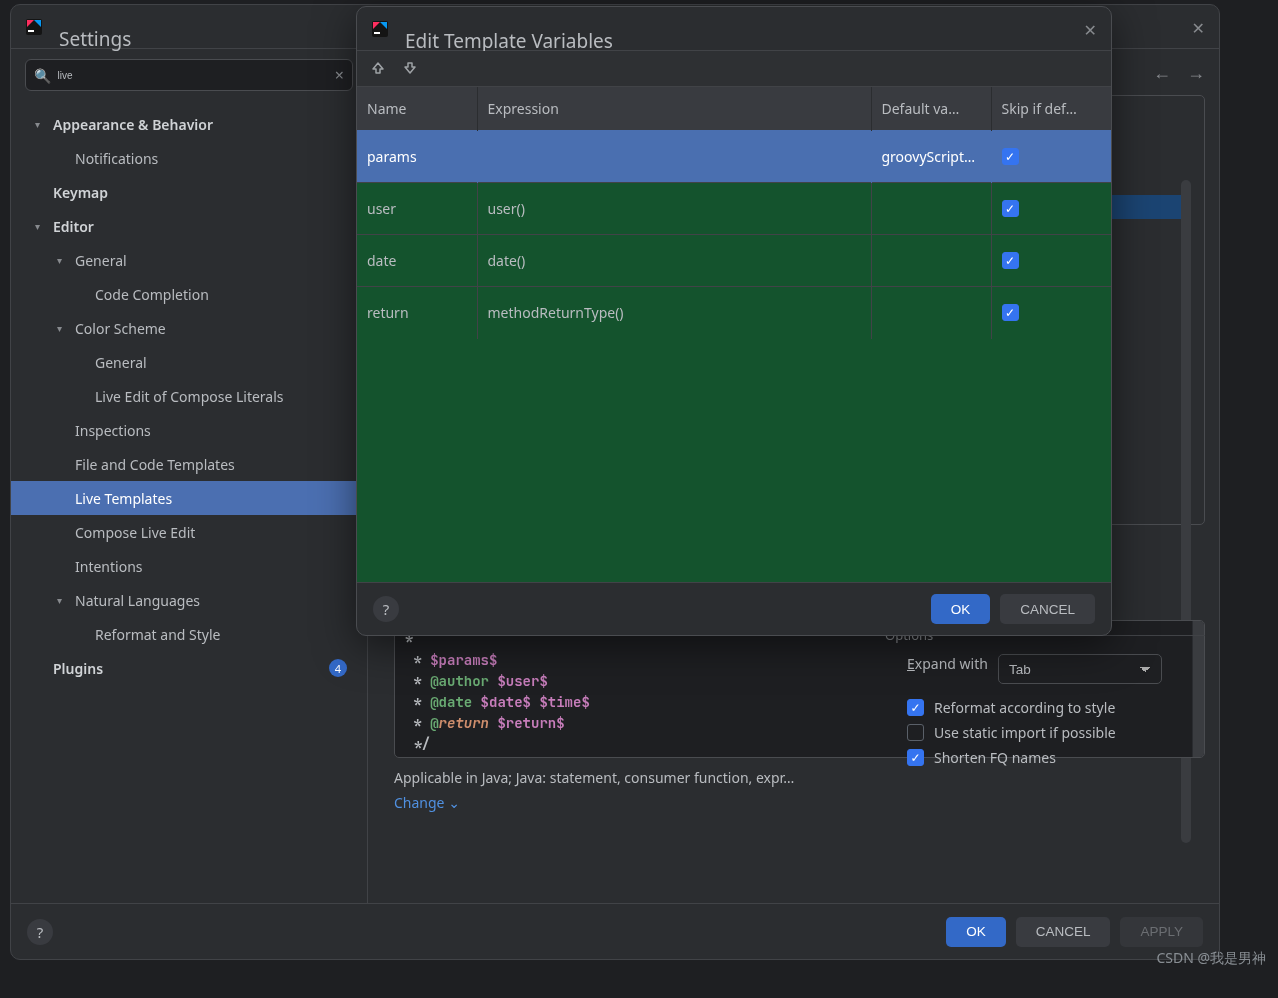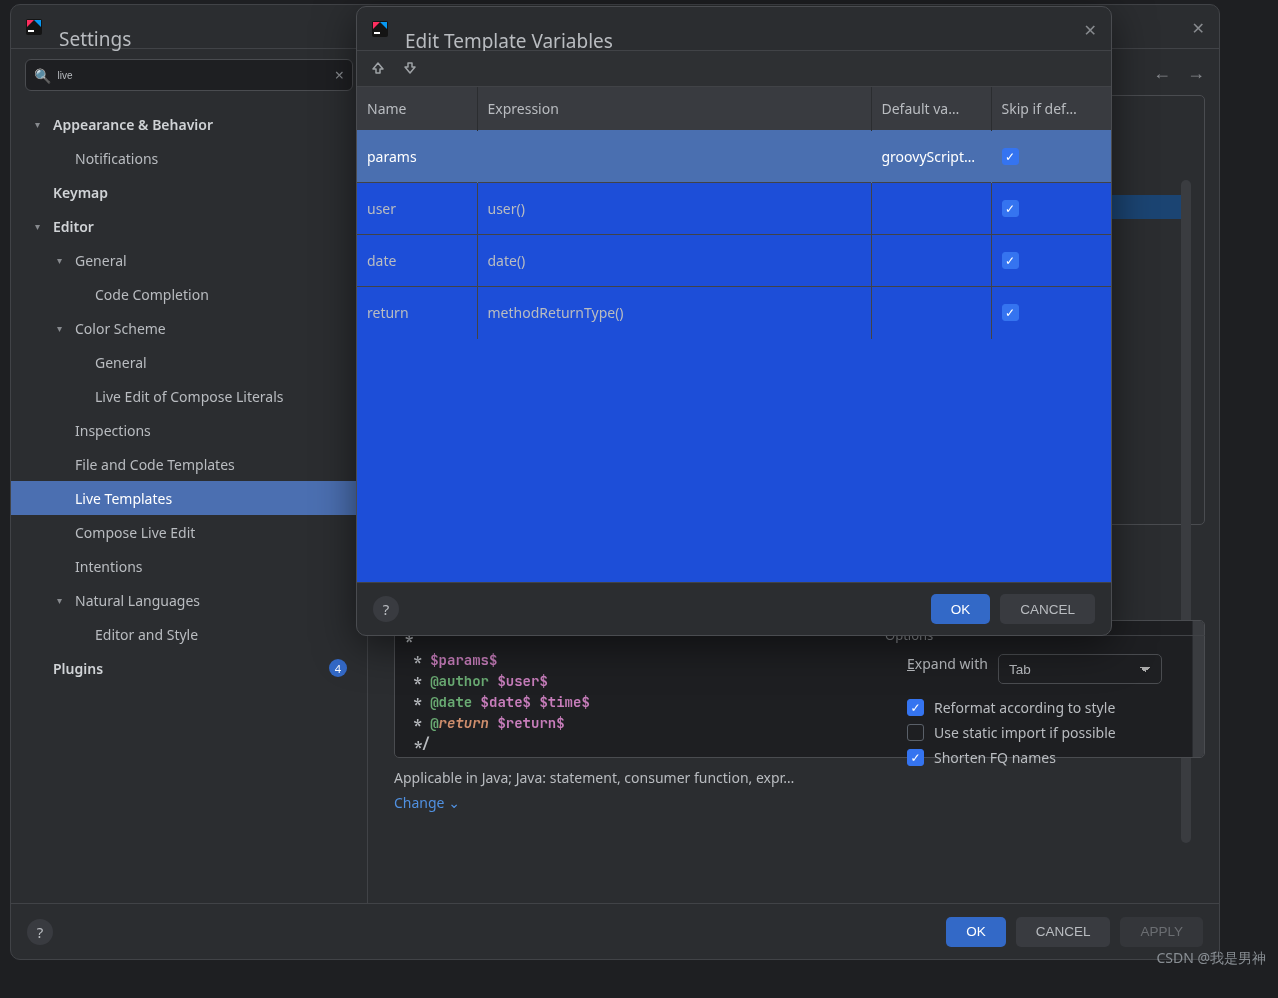--- a/index.html
+++ b/index.html
@@ -172,21 +172,21 @@
   .dialog-titlebar {
     height:44px; display:flex; align-items:center; padding:0 14px;
     border-bottom:1px solid var(--border);
   }
   .dialog-toolbar {
     height:36px; display:flex; align-items:center; padding:0 14px;
     border-bottom:1px solid var(--border);
     background:#2e3033;
   }
   .tool-icon { width:22px; color:var(--text-dim); margin-right:10px; cursor:pointer; font-size:15px;}
-  .dialog-table { flex:1; min-height:0; border-bottom:1px solid var(--border); background:#1d4ed8;}
+  .dialog-table { flex:1; min-height:0; border-bottom:1px solid var(--border); background:#14532d;}
   table.vars { width:100%; border-collapse:collapse; table-layout:fixed;}
   table.vars th {
     background:#393b40; color:var(--text); font-weight:400;
     text-align:left; padding:12px 10px; font-size:14px;
     border-right:1px solid #2b2d30;
   }
   table.vars th:last-child { border-right:none;}
   table.vars td {
     padding:0 10px; height:52px; font-size:14px;
     border-top:1px solid var(--border);
@@ -279,21 +279,21 @@
           </div>
         <div class="tree-row lvl2 noarrow">
             <span class="label">Intentions</span>
           </div>
         <div class="tree-row lvl2">
             <span class="arrow">▾</span>
             <span class="label">Natural Languages</span>
           </div>
         <div class="tree-row lvl3">
             <span class="arrow"></span>
-            <span class="label">Editor and Style</span>
+            <span class="label">Reformat and Style</span>
           </div>
         <div class="tree-row lvl1 bold">
             <span class="arrow"></span>
             <span class="label">Plugins</span>
             <span class="badge">4</span>
           </div>
       </div>
     </div>
     <div class="right-panel">
       <div class="panel-header">

